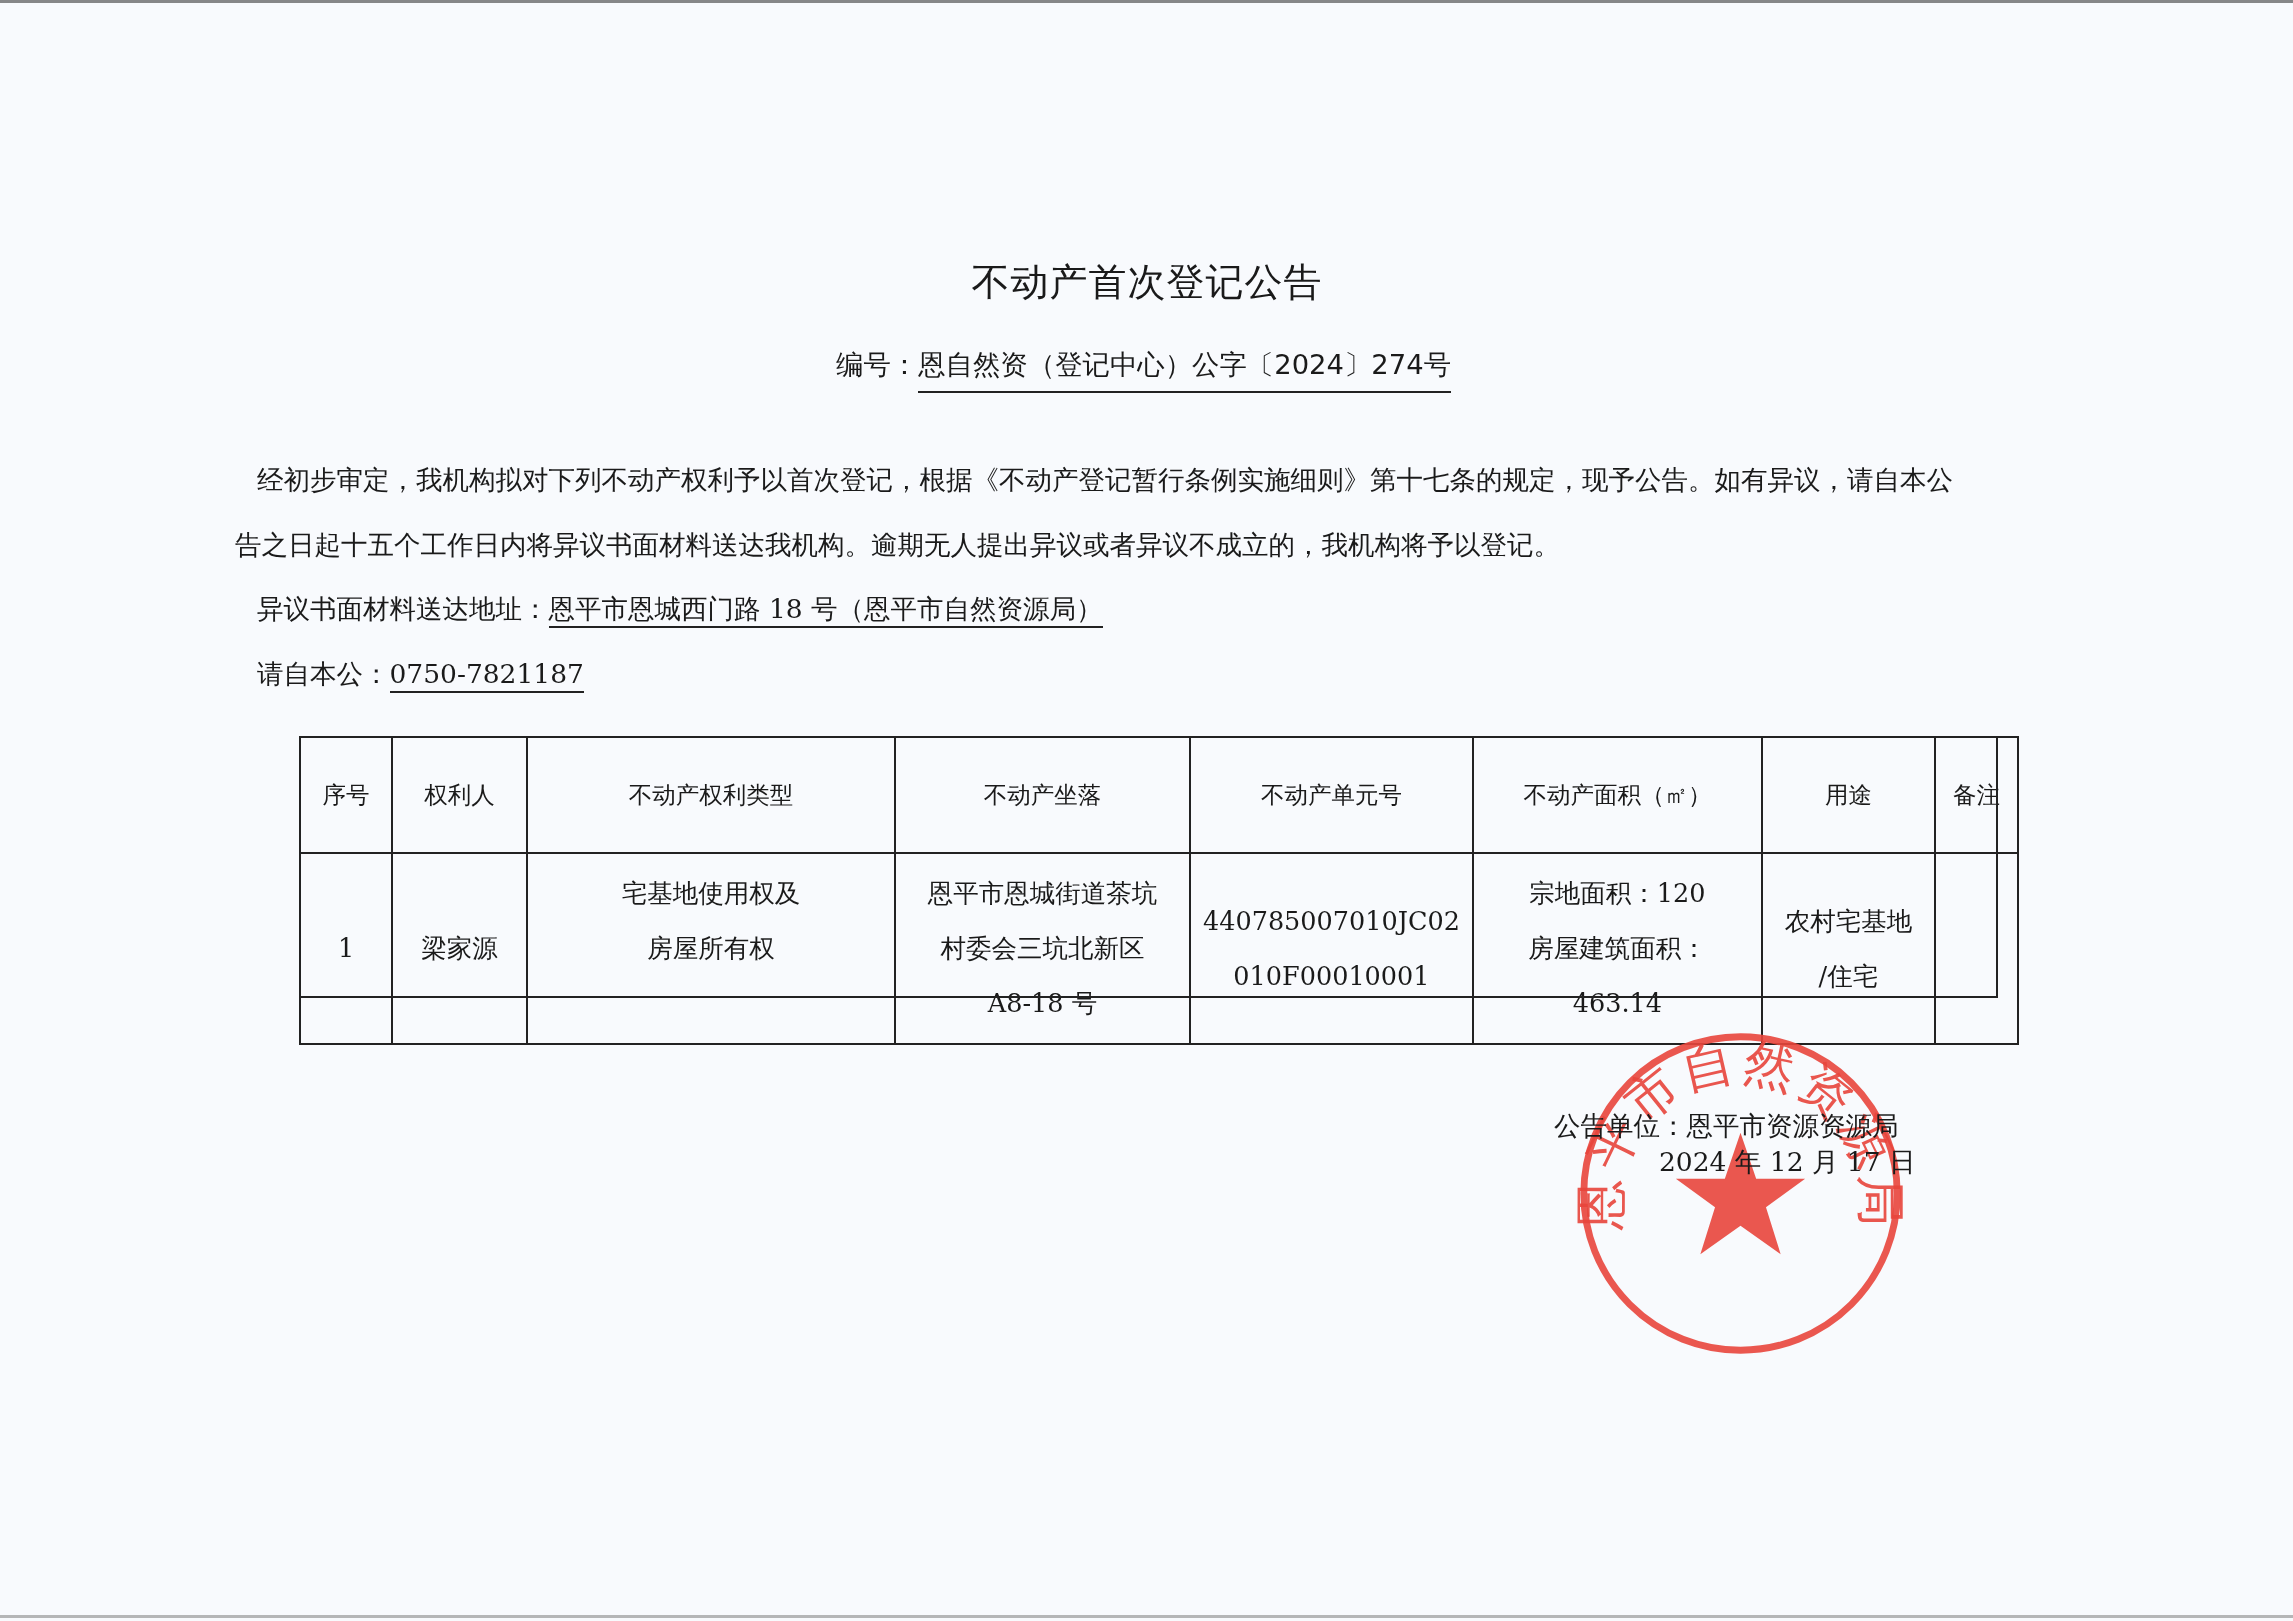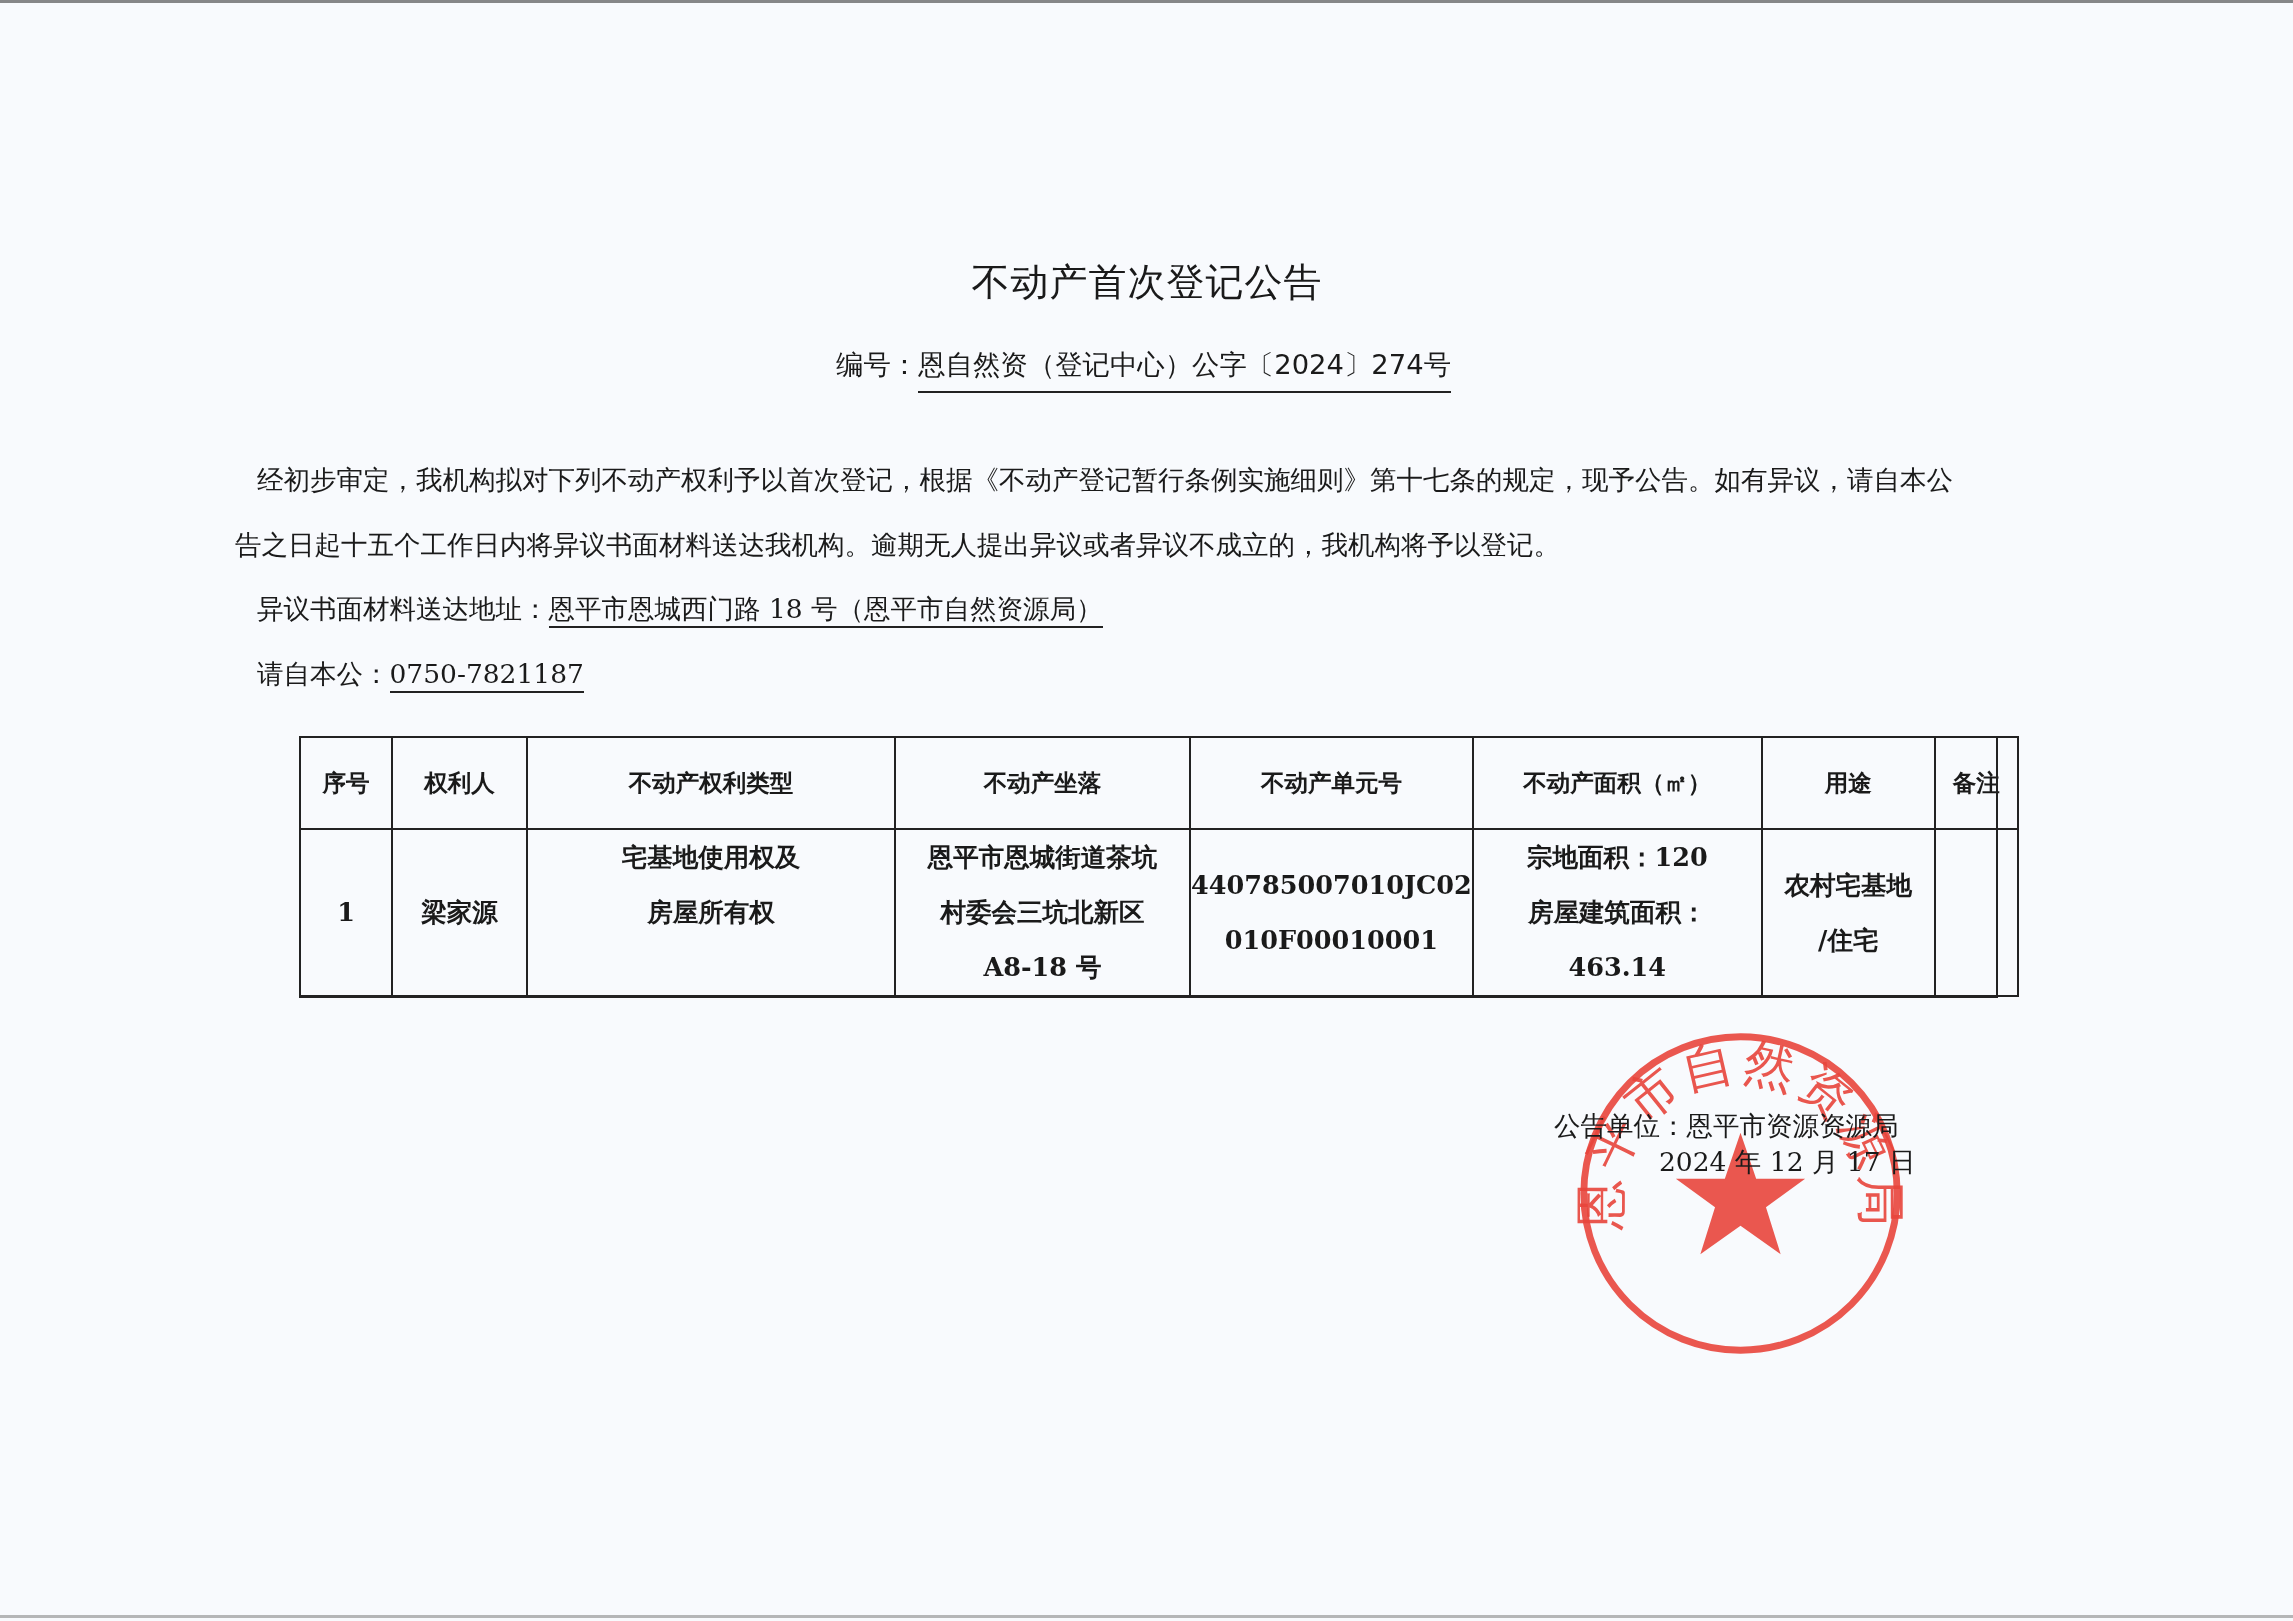--- a/index.html
+++ b/index.html
@@ -22,22 +22,22 @@
   .docno .val { border-bottom: 2px solid #222; padding-bottom: 11px; }
   .para {
     position: absolute; font-size: 26.5px; line-height: 33px; white-space: nowrap;
   }
   .u { border-bottom: 2px solid #222; padding-bottom: 2px; }
   table.reg {
     position: absolute; left: 299px; top: 736px; border-collapse: collapse;
     font-size: 25.5px; table-layout: fixed;
   }
   table.reg td, table.reg th {
-    border: 2px solid #222; text-align: center; vertical-align: middle; padding: 0;
-    font-weight: bold; line-height: 55px;
+    border: 2px solid #222; text-align: center; vertical-align: middle; padding: 12px;
+    font-weight: normal; line-height: 55px;
   }
   table.reg th { height: 90px; font-size: 23.5px; font-family: "DejaVu Sans", "Liberation Sans", sans-serif; }
   table.reg td { height: 164px; }
   table.reg td .ln { display: block; line-height: 55px; }
   .outer { position: absolute; left: 299px; top: 736px; width: 1699px; height: 262px; border: 2.9px solid #222; box-sizing: border-box; pointer-events: none; }
   .seal { position: absolute; left: 1574px; top: 1027px; width: 333px; height: 333px; }
   .sign { position: absolute; font-size: 26.5px; white-space: nowrap; }
 </style>
 </head>
 <body>

